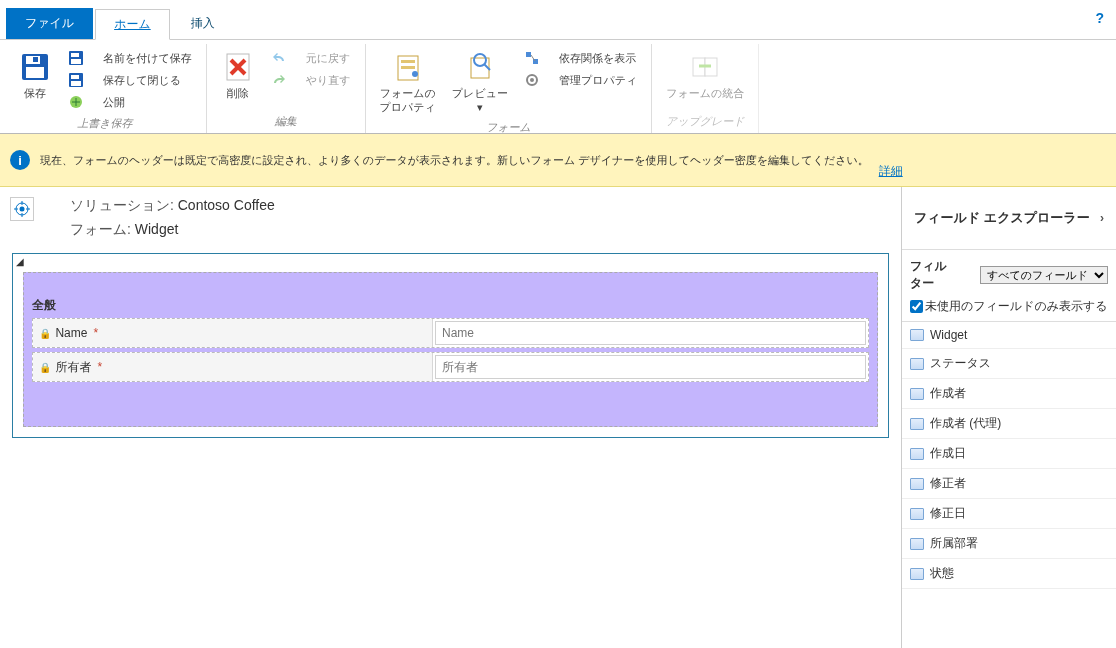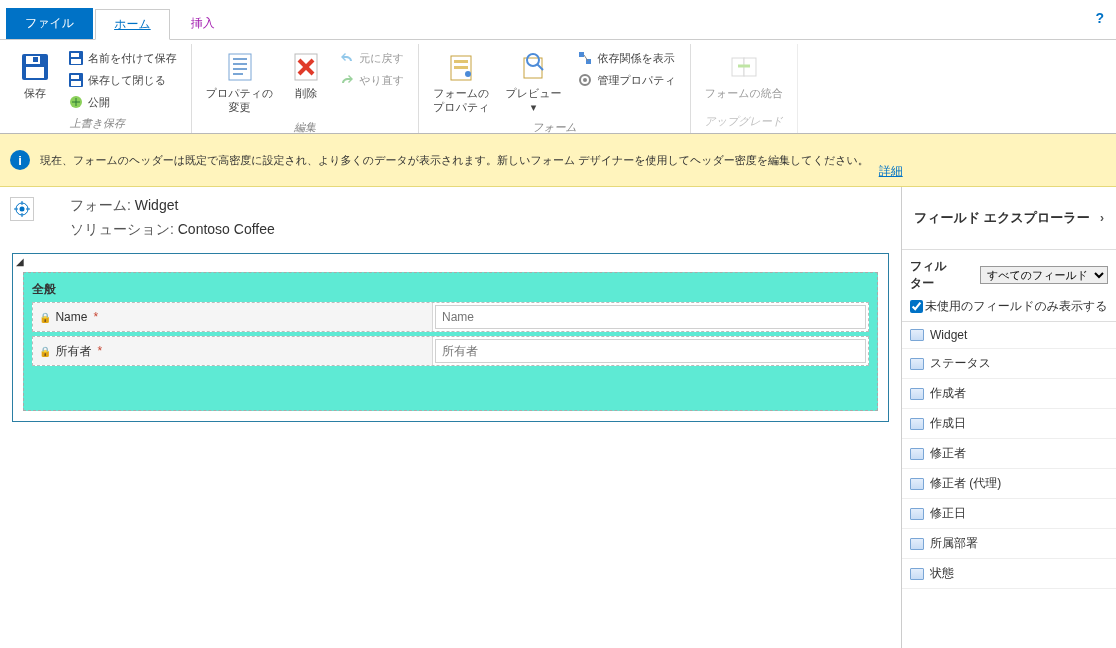--- a/index.html
+++ b/index.html
@@ -29,21 +29,21 @@
       top: 10px;
       color: #0072c6;
       font-size: 14px;
       font-weight: bold;
     }
     .tab {
       padding: 6px 18px;
       font-size: 12px;
       border: 1px solid transparent;
       cursor: pointer;
-      color: #a21caf;
+      color: #0c4a6e;
       margin-right: 2px;
     }
     .tab.active-file {
       background: #0072c6;
       color: #fff;
     }
     .tab.selected {
       border: 1px solid #ccc;
       border-bottom: 1px solid #fff;
       color: #0072c6;
@@ -104,21 +104,21 @@
     }
     .small-btn-col {
       display: flex;
       flex-direction: column;
       gap: 2px;
       padding: 2px 4px;
     }
     .small-btn {
       display: flex;
       align-items: center;
-      gap: 4px;
+      gap: 19px;
       padding: 2px 4px;
       cursor: pointer;
     }
     .small-btn .mini-icon {
       width: 16px;
       height: 16px;
       display: flex;
       align-items: center;
       justify-content: center;
       font-size: 12px;
@@ -198,22 +198,22 @@
     .canvas-corner {
       position: absolute;
       left: 3px;
       top: 2px;
       font-size: 10px;
       color: #333;
     }
     .canvas-inner {
       border: 1px dashed #aaa;
       margin: 18px 10px 10px 10px;
-      padding: 8px 8px 40px 8px;
-      background: #5eead4;
+      padding: 24px 8px 40px 8px;
+      background: #c4b5fd;
     }
     .section-header {
       font-weight: bold;
       font-size: 12px;
       margin-bottom: 4px;
       color: #333;
     }
     .field-row {
       display: flex;
       border: 1px dashed #bbb;
@@ -360,33 +360,20 @@
           </span>
           <span class="small-btn-label">公開</span>
         </div>
       </div>
     </div>
     <div class="ribbon-group-label">上書き保存</div>
   </div>
 
   <div class="ribbon-group">
     <div class="ribbon-group-body">
-      <div class="big-btn">
-        <span class="icon-slot">
-          <svg width="30" height="30">
-              <rect x="4" y="2" width="22" height="26" fill="#fff" stroke="#7aa6d6"></rect>
-              <rect x="8" y="6" width="14" height="2" fill="#7aa6d6"></rect>
-              <rect x="8" y="11" width="14" height="2" fill="#7aa6d6"></rect>
-              <rect x="8" y="16" width="14" height="2" fill="#7aa6d6"></rect>
-              <rect x="8" y="21" width="10" height="2" fill="#7aa6d6"></rect>
-            </svg>
-        </span>
-        <span class="big-btn-label">プロパティの
-変更</span>
-      </div>
       <div class="big-btn">
         <span class="icon-slot">
           <svg width="30" height="30">
               <rect x="4" y="2" width="22" height="26" fill="#fff" stroke="#bbb"></rect>
               <path d="M8 22 L22 8" stroke="#e03b2a" stroke-width="4"></path>
               <path d="M8 8 L22 22" stroke="#e03b2a" stroke-width="4"></path>
             </svg>
         </span>
         <span class="big-btn-label">削除</span>
       </div>
@@ -492,26 +479,26 @@
     <div class="solution-hdr">
       <div class="solution-glyph">
         <svg width="18" height="18">
             <circle cx="9" cy="9" r="6" fill="none" stroke="#0072c6" stroke-width="1"></circle>
             <circle cx="9" cy="9" r="2.5" fill="#0072c6"></circle>
             <path d="M9 1v4M9 13v4M1 9h4M13 9h4" stroke="#0072c6"></path>
           </svg>
       </div>
       <div class="solution-lines">
         <div class="solution-line">
+          <span>ソリューション:</span>
+          <span class="strong">Contoso Coffee</span>
+        </div>
+        <div class="solution-line">
           <span>フォーム:</span>
           <span class="strong">Widget</span>
-        </div>
-        <div class="solution-line">
-          <span>ソリューション:</span>
-          <span class="strong">Contoso Coffee</span>
         </div>
       </div>
     </div>
 
     <div class="canvas">
       <div class="canvas-corner">◢</div>
       <div class="canvas-inner">
         <div class="section-header">全般</div>
 
         <div class="field-row">
@@ -563,32 +550,32 @@
       <div class="side-item">
           <span class="side-item-icon"></span>
           <span>ステータス</span>
         </div>
       <div class="side-item">
           <span class="side-item-icon"></span>
           <span>作成者</span>
         </div>
       <div class="side-item">
           <span class="side-item-icon"></span>
+          <span>作成者 (代理)</span>
+        </div>
+      <div class="side-item">
+          <span class="side-item-icon"></span>
           <span>作成日</span>
         </div>
       <div class="side-item">
           <span class="side-item-icon"></span>
           <span>修正者</span>
         </div>
       <div class="side-item">
           <span class="side-item-icon"></span>
-          <span>修正者 (代理)</span>
-        </div>
-      <div class="side-item">
-          <span class="side-item-icon"></span>
           <span>修正日</span>
         </div>
       <div class="side-item">
           <span class="side-item-icon"></span>
           <span>所属部署</span>
         </div>
       <div class="side-item">
           <span class="side-item-icon"></span>
           <span>状態</span>
         </div>

